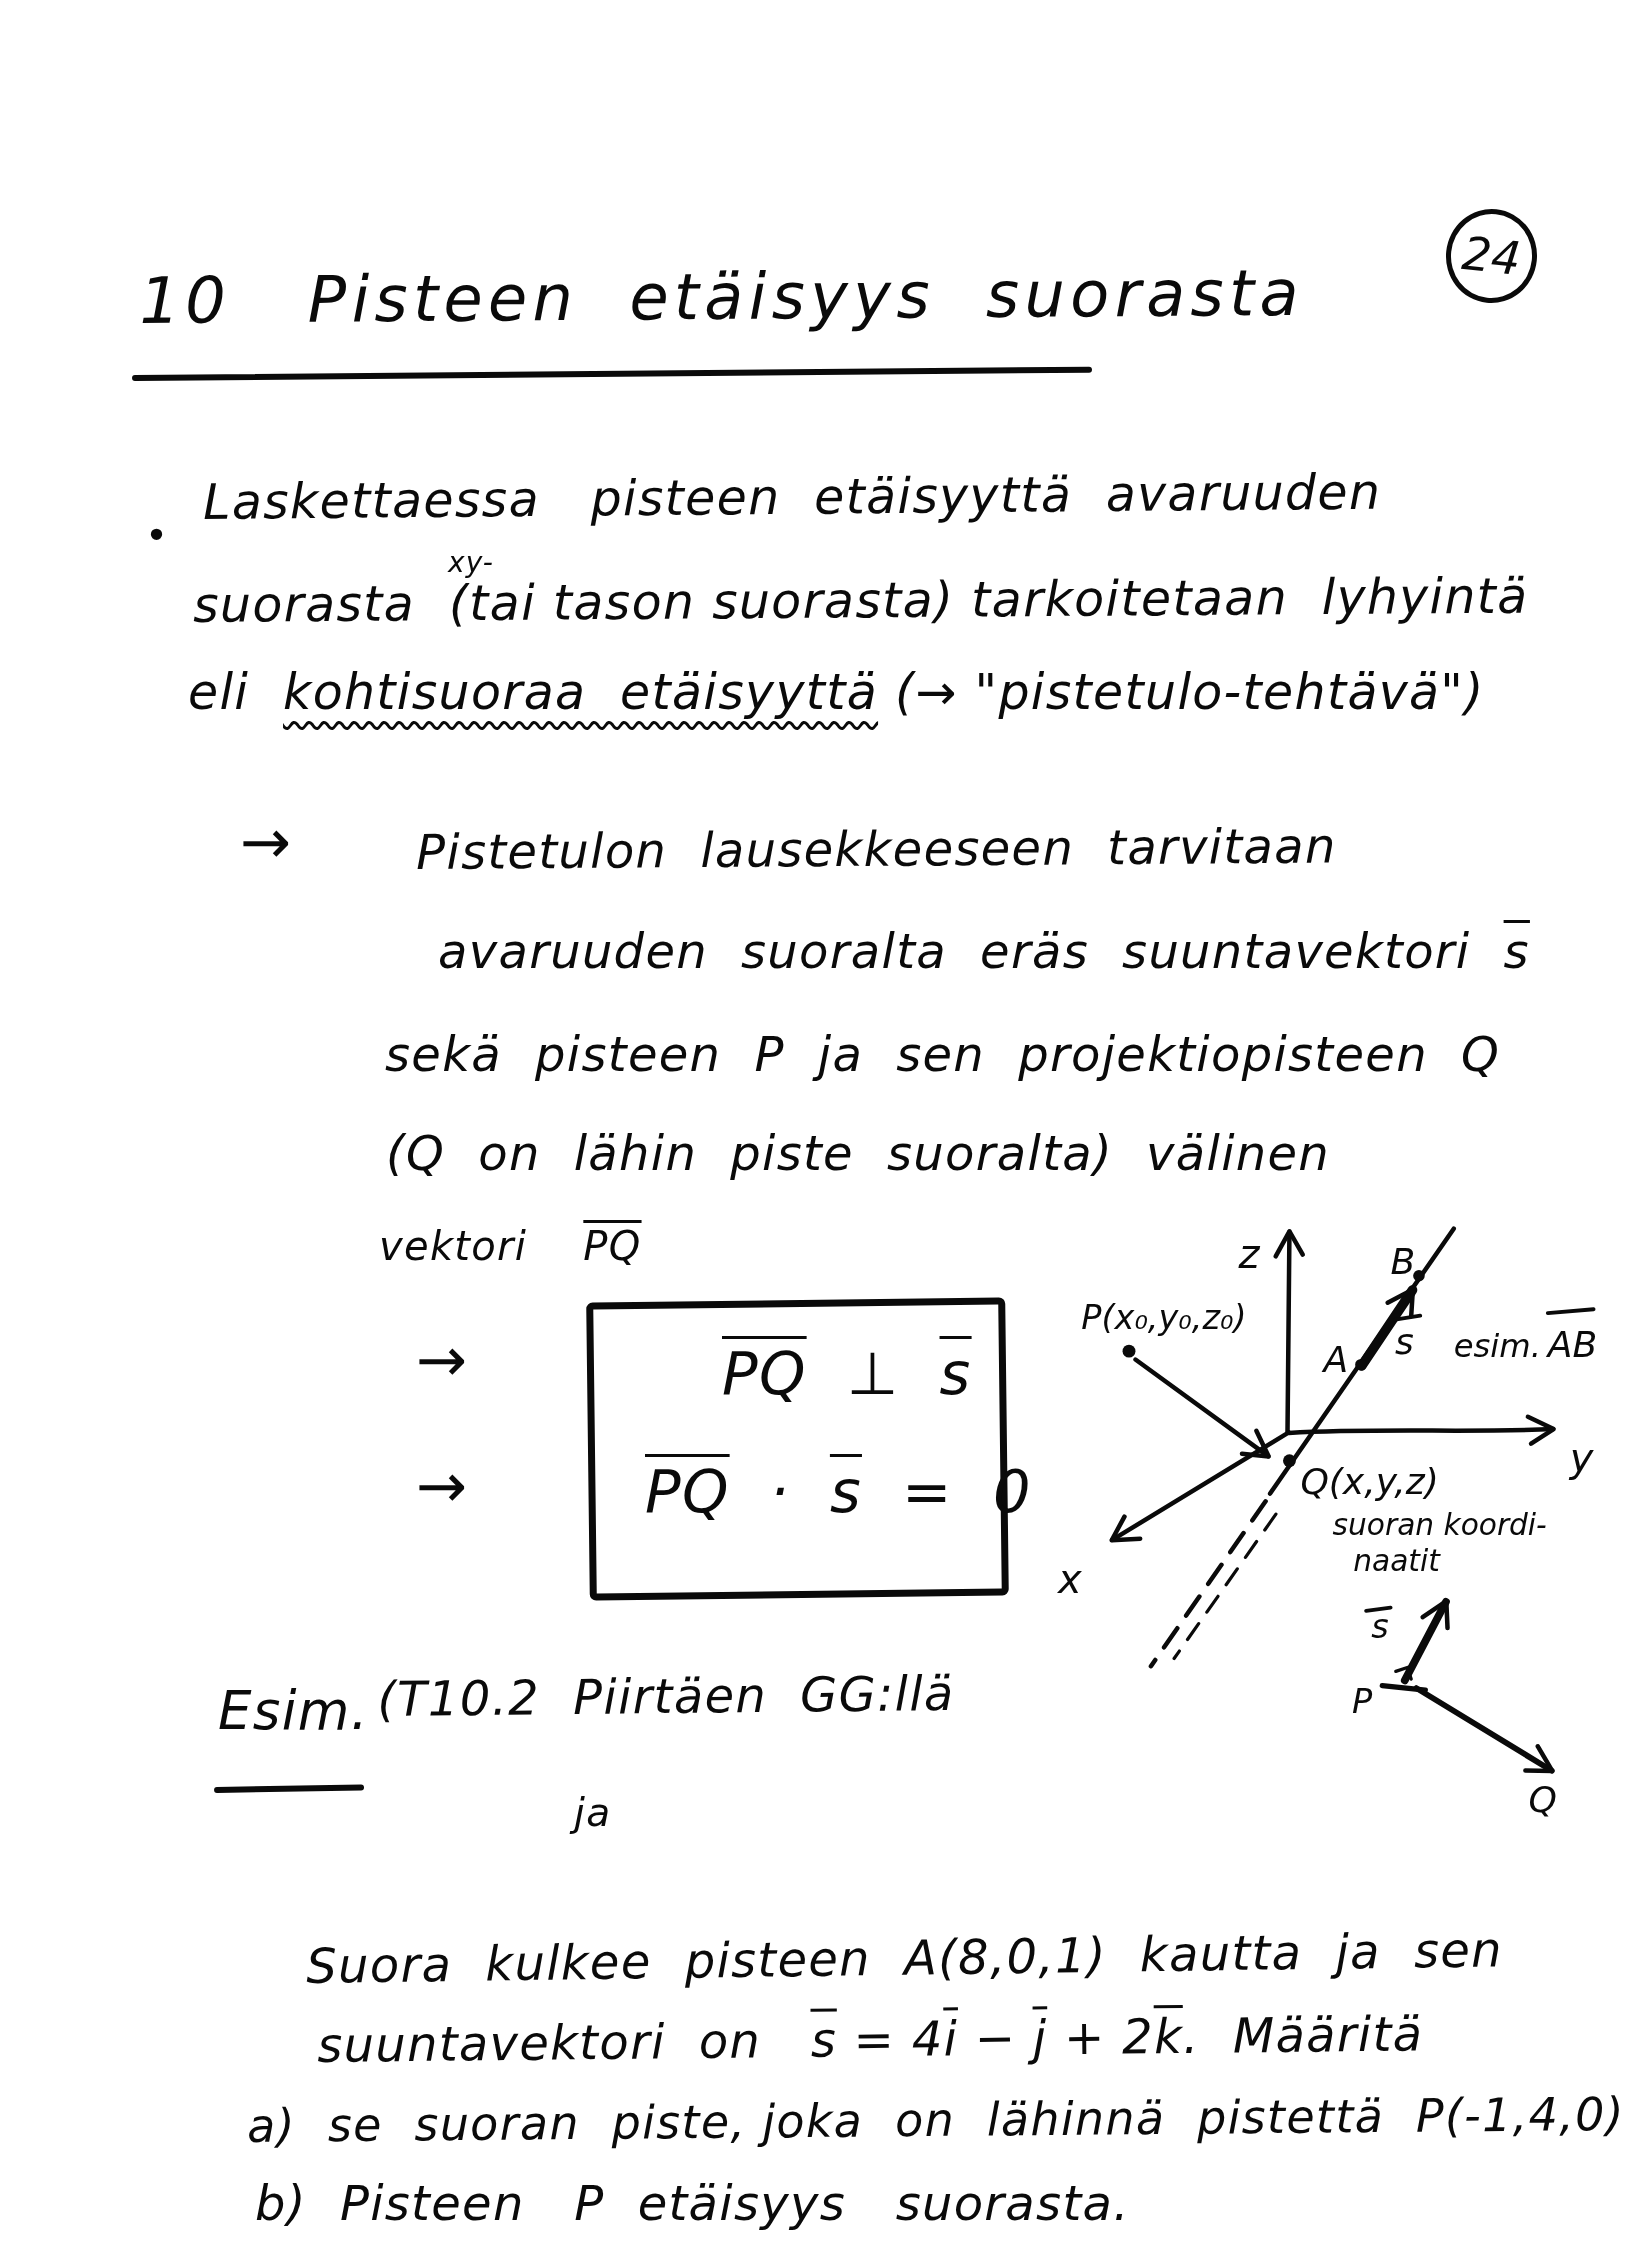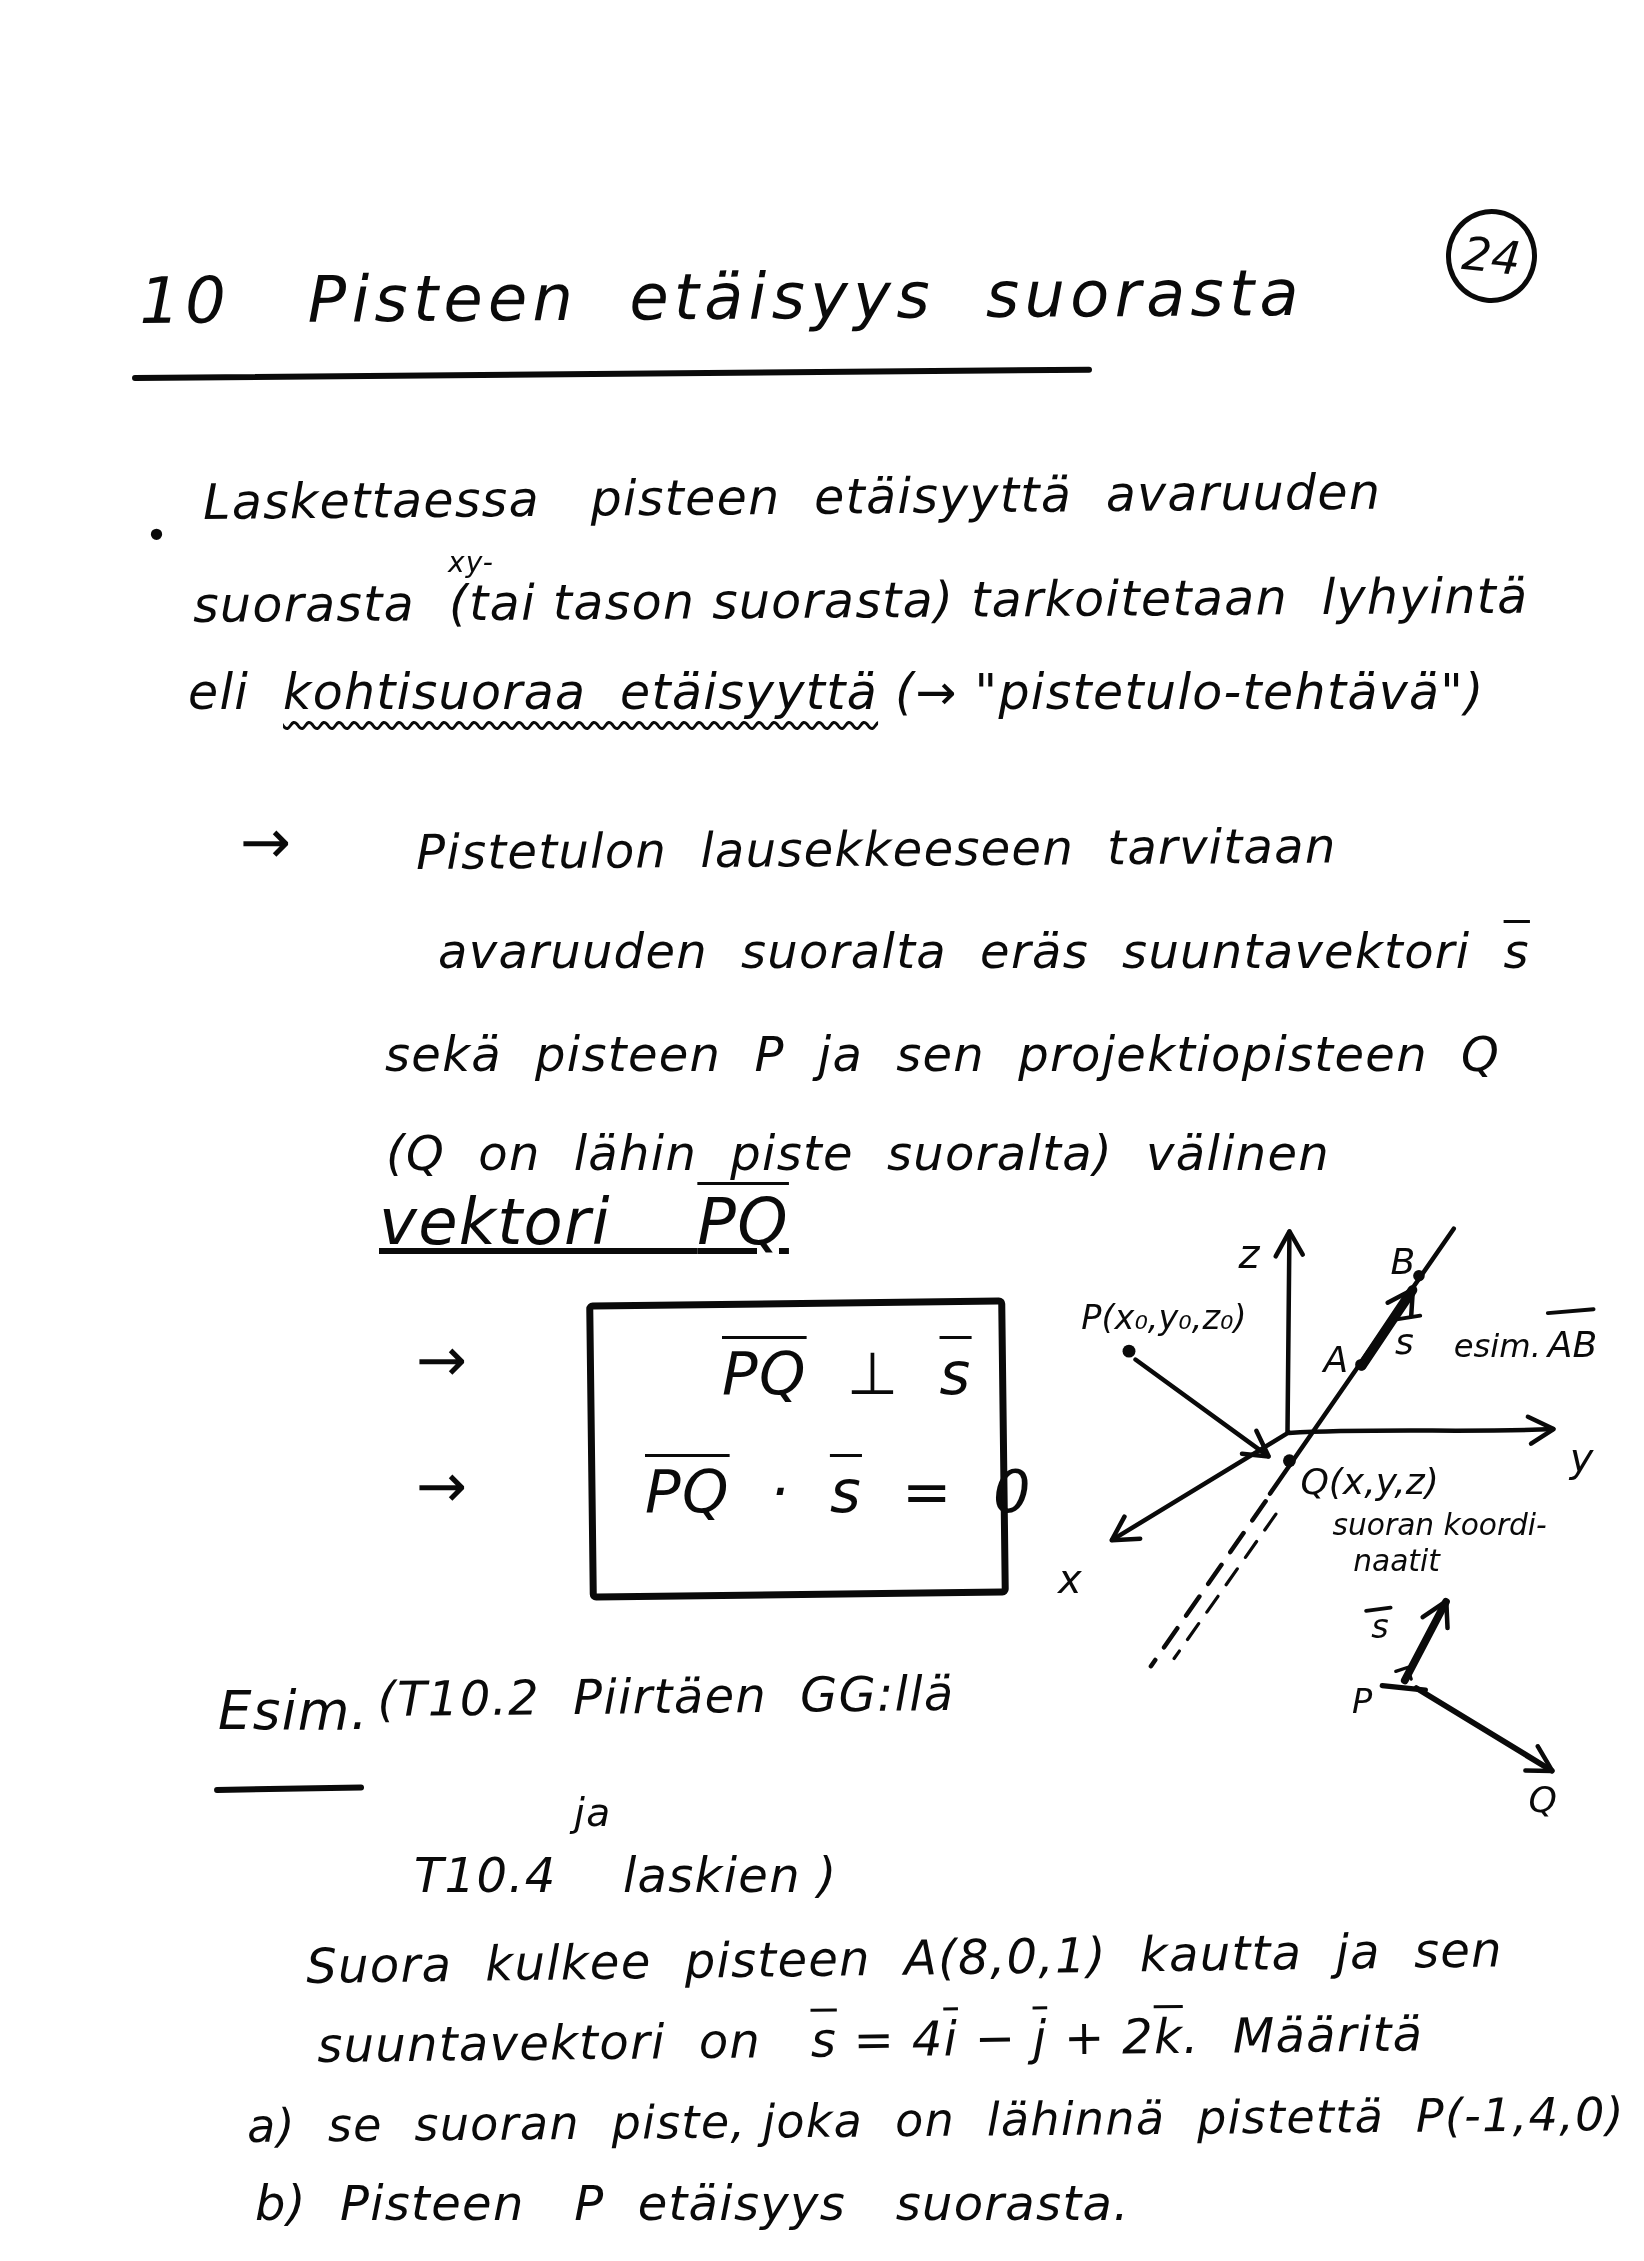--- a/index.html
+++ b/index.html
@@ -35,21 +35,21 @@
   <div class="hw" style="left:203px;top:478px;font-size:49px;transform:rotate(-0.5deg);">Laskettaessa   pisteen  etäisyyttä  avaruuden</div>
   <div class="hw" style="left:193px;top:581px;font-size:49px;transform:rotate(-0.4deg);"><span>suorasta  (tai </span><span>tason</span><span> suorasta) tarkoitetaan  lyhyintä</span></div>
   <div class="hw" style="left:448px;top:549px;font-size:28px;">xy-</div>
   <div class="hw" style="left:188px;top:668px;font-size:49px;"><span>eli  </span><span class="wavy">kohtisuoraa  etäisyyttä</span><span> (→ "pistetulo-tehtävä")</span></div>
 
   <div class="hw" style="left:240px;top:811px;font-size:61px;">→</div>
   <div class="hw" style="left:416px;top:828px;font-size:48px;transform:rotate(-0.4deg);">Pistetulon  lausekkeeseen  tarvitaan</div>
   <div class="hw" style="left:398px;top:927px;font-size:48px;margin-left:40px;"><span>avaruuden  suoralta  eräs  suuntavektori  </span><span class="vec">s</span></div>
   <div class="hw" style="left:385px;top:1030px;font-size:48px;">sekä  pisteen  P  ja  sen  projektiopisteen  Q</div>
   <div class="hw" style="left:386px;top:1129px;font-size:48px;">(Q  on  lähin  piste  suoralta)  välinen</div>
-  <div class="hw" style="left:379px;top:1190px;font-size:64px;text-decoration:underline;"><span>vektori    </span><span class="vec">PQ</span></div>
+  <div class="hw" style="left:379px;top:1226px;font-size:40px;"><span>vektori    </span><span class="vec">PQ</span></div>
 
   <div class="hw" style="left:416px;top:1329px;font-size:61px;">→</div>
   <div class="hw" style="left:416px;top:1455px;font-size:61px;">→</div>
   <div class="formula-box"></div>
   <div class="hw" style="left:690px;top:1344px;font-size:59px;margin-left:32px;"><span class="vec">PQ</span><span>  ⊥  </span><span class="vec">s</span></div>
   <div class="hw" style="left:645px;top:1462px;font-size:59px;"><span class="vec">PQ</span><span>  ·  </span><span class="vec">s</span><span>  =  0</span></div>
 
   <svg class="diagram" style="left:1018px;top:1192px;" width="626" height="683" viewBox="0 0 971 1060">
     <defs>
       <marker id="ah" markerUnits="userSpaceOnUse" markerWidth="60" markerHeight="60" refX="46" refY="30" orient="auto">
@@ -98,21 +98,20 @@
     </g>
     <text x="548" y="692" font-size="52">s</text>
     <text x="518" y="808" font-size="52">P</text>
     <text x="792" y="962" font-size="56">Q</text>
   </svg>
 
   <div class="hw" style="left:218px;top:1684px;font-size:53px;">Esim.</div>
   <div class="stroke" style="left:214px;top:1787px;width:150px;height:6.4px;transform:rotate(-1deg);"></div>
   <div class="hw" style="left:377px;top:1675px;font-size:48px;transform:rotate(-0.6deg);">(T10.2  Piirtäen  GG:llä</div>
   <div class="hw" style="left:574px;top:1793px;font-size:39px;">ja</div>
-  <div class="hw" style="left:414px;top:1851px;font-size:48px;">T10.4    laskien )</div>
 
   <div class="hw" style="left:306px;top:1942px;font-size:48px;transform:rotate(-0.8deg);">Suora  kulkee  pisteen  A(8,0,1)  kautta  ja  sen</div>
   <div class="hw" style="left:317px;top:2021px;font-size:48px;transform:rotate(-0.6deg);"><span>suuntavektori  on   </span><span class="vec">s</span><span> = 4</span><span class="vec">i</span><span> − </span><span class="vec">j</span><span> + 2</span><span class="vec">k</span><span>.  Määritä</span></div>
   <div class="hw" style="left:247px;top:2103px;font-size:46px;transform:rotate(-0.5deg);">a)  se  suoran  piste, joka  on  lähinnä  pistettä  P(-1,4,0)</div>
   <div class="hw" style="left:255px;top:2179px;font-size:48px;">b)  Pisteen   P  etäisyys   suorasta.</div>
 
 </div>
 
 
 </body></html>

